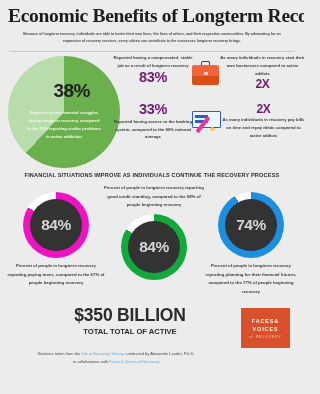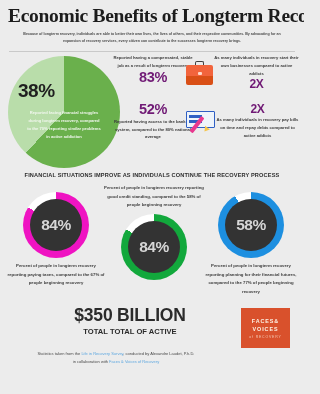--- a/index.html
+++ b/index.html
@@ -45,34 +45,34 @@
   .pie {
     width:112px; height:112px; border-radius:50%;
     background:
       conic-gradient(from 0deg,
         #6ab04c 0deg 223deg,
         #b9ddaa 223deg 360deg);
     position:relative;
   }
   .pie-pct {
     position:absolute; left:10px; top:24px;
-    width:72px; text-align:left;
+    width:72px; text-align:right;
     font-size:19px; font-weight:bold;
     color:#1f1f1f; letter-spacing:-0.5px;
   }
   .pie-cap {
     position:absolute; left:5px; top:53px; width:102px;
     text-align:center;
     font-size:4.1px; line-height:1.95;
     color:#f2f7ef; font-weight:bold;
   }
 
   
   .colmid { position:absolute; left:110px; top:2px; width:86px; }
-  .colright { position:absolute; left:186px; top:2px; width:114px; }
+  .colright { position:absolute; left:192px; top:2px; width:114px; }
 
   .stat-txt {
     font-size:4.2px; line-height:1.85; font-weight:bold;
     color:#3b3b3b; text-align:center;
   }
   .bignum {
     font-size:14.5px; font-weight:bold; color:#701a75;
     text-align:center; line-height:1.1; letter-spacing:-0.3px;
   }
   .bignum.x { font-size:12px; }
@@ -212,21 +212,21 @@
         <div>to the 70% reporting similar problems</div>
         <div>in active addiction</div>
       </div>
     </div>
   </div>
 
   <div class="colmid">
     <div class="stat-txt">Reported having a compensated, stable job as a result of longterm recovery</div>
     <div class="bignum">83%</div>
     <div style="height:16px"></div>
-    <div class="bignum">52%</div>
+    <div class="bignum">33%</div>
     <div class="stat-txt">Reported having access to the banking system, compared to the 80% national average</div>
   </div>
 
   <div class="colright">
     <div class="row-ic">
       <div class="ico-brief">
         <div class="handle"></div>
           <div class="body"></div>
           <div class="band"></div>
           <div class="latch"></div>
@@ -274,21 +274,21 @@
       <div class="hole">
         <span>84%</span>
       </div>
     </div>
   </div>
 
   <div class="dgroup dg3">
     <div class="donut">
       <div class="ring" id="ring2" style="background: conic-gradient(rgb(29, 143, 224) 0deg, rgb(29, 143, 224) 331.2deg, rgb(255, 255, 255) 331.2deg, rgb(255, 255, 255) 360deg);"></div>
       <div class="hole">
-        <span>58%</span>
+        <span>74%</span>
       </div>
     </div>
     <div class="dcap">Percent of people in longterm recovery reporting planning for their financial futures, compared to the 77% of people beginning recovery</div>
   </div>
 </div>
 
 <div class="bottom">
   <div class="cost-wrap">
     <div class="cost-big">$350 BILLION</div>
     <div class="cost-sub">TOTAL TOTAL OF ACTIVE</div>

